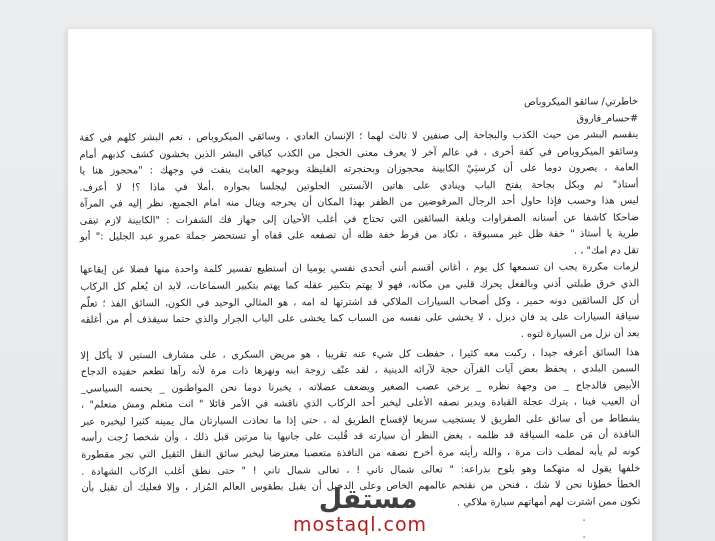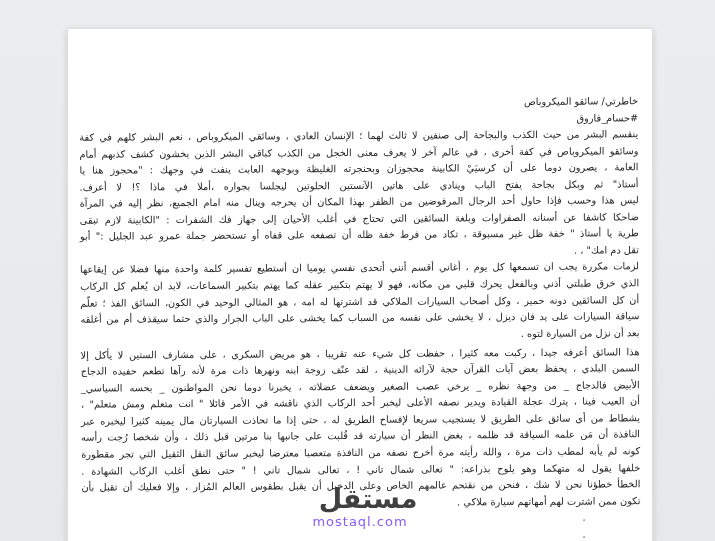--- a/index.html
+++ b/index.html
@@ -49,22 +49,22 @@
   .watermark .logo-ar {
     font-size: 27px;
     font-weight: bold;
     color: #404040;
     direction: rtl;
     letter-spacing: 0;
     padding-left: 16px;
   }
   .watermark .logo-domain {
     margin-top: 3px;
-    font-size: 13px;
-    color: #8b5cf6;
+    font-size: 19px;
+    color: #b91c1c;
     letter-spacing: 1px;
   }
 </style>
 </head>
 <body>
 
 <div class="sheet">
   <div class="sheet-content">
       <div class="line right">خاطرتي/ سائقو الميكروباص</div>
       <div class="line right">#حسام_فاروق</div>

